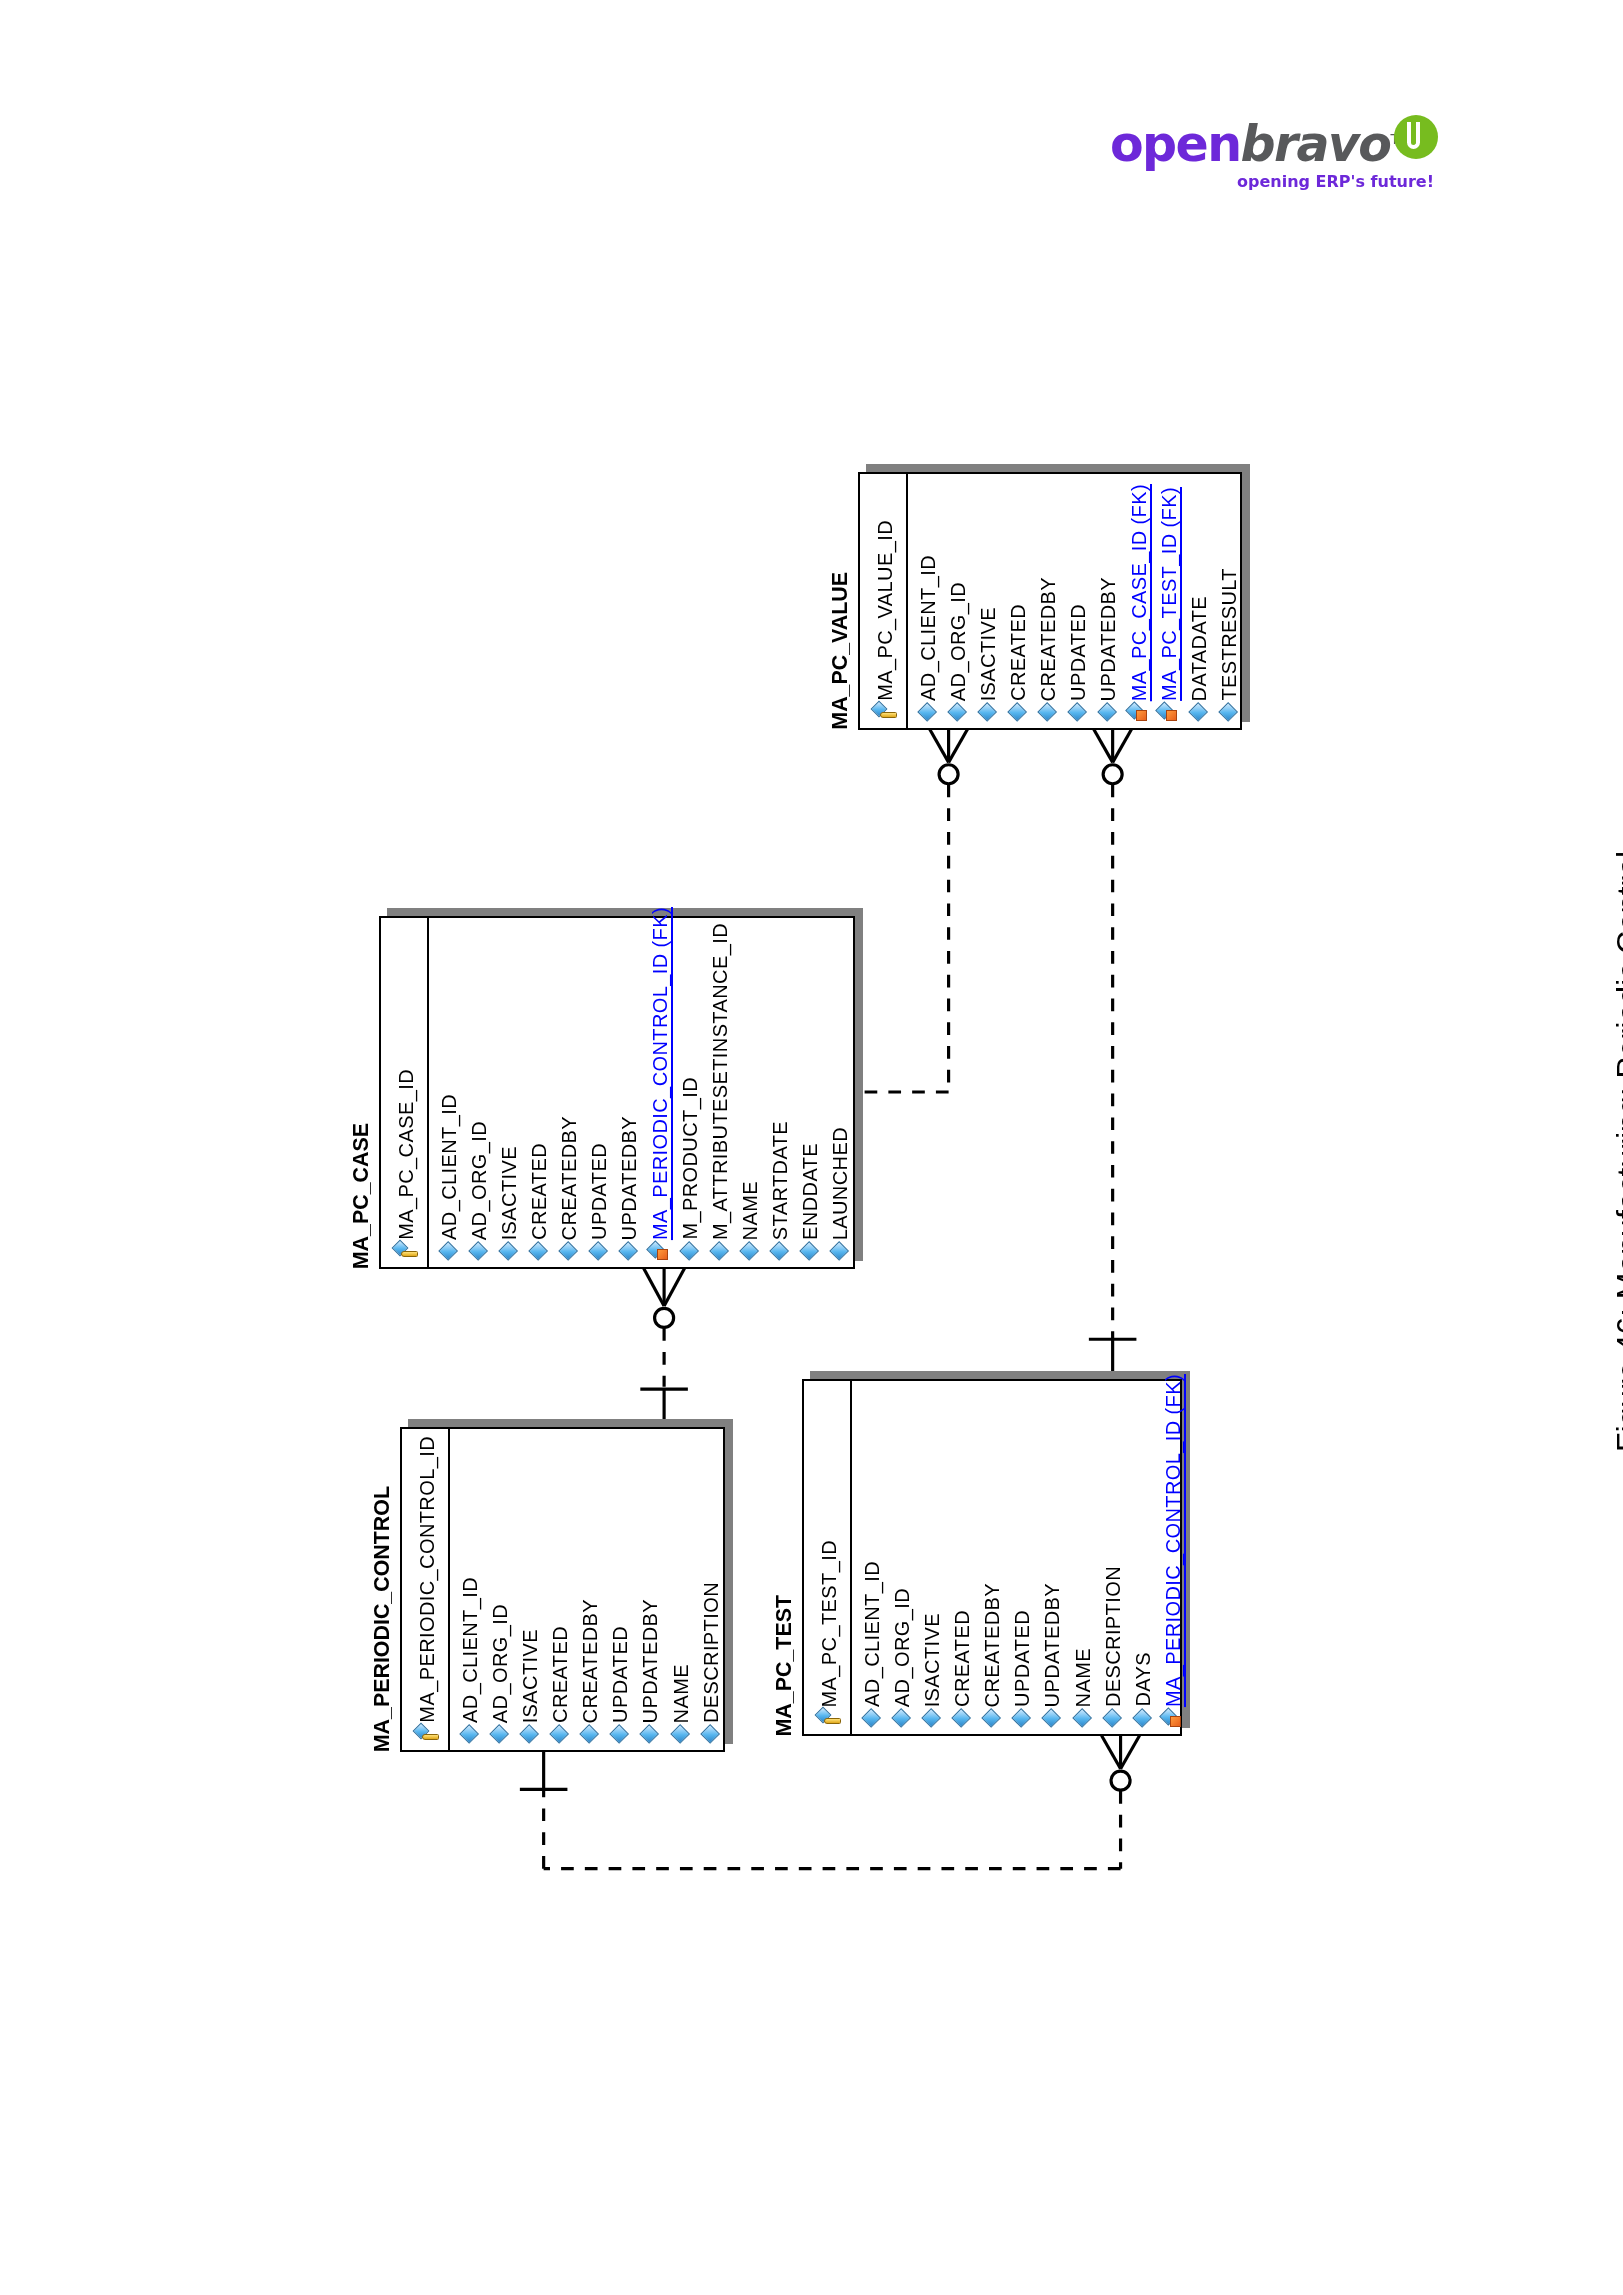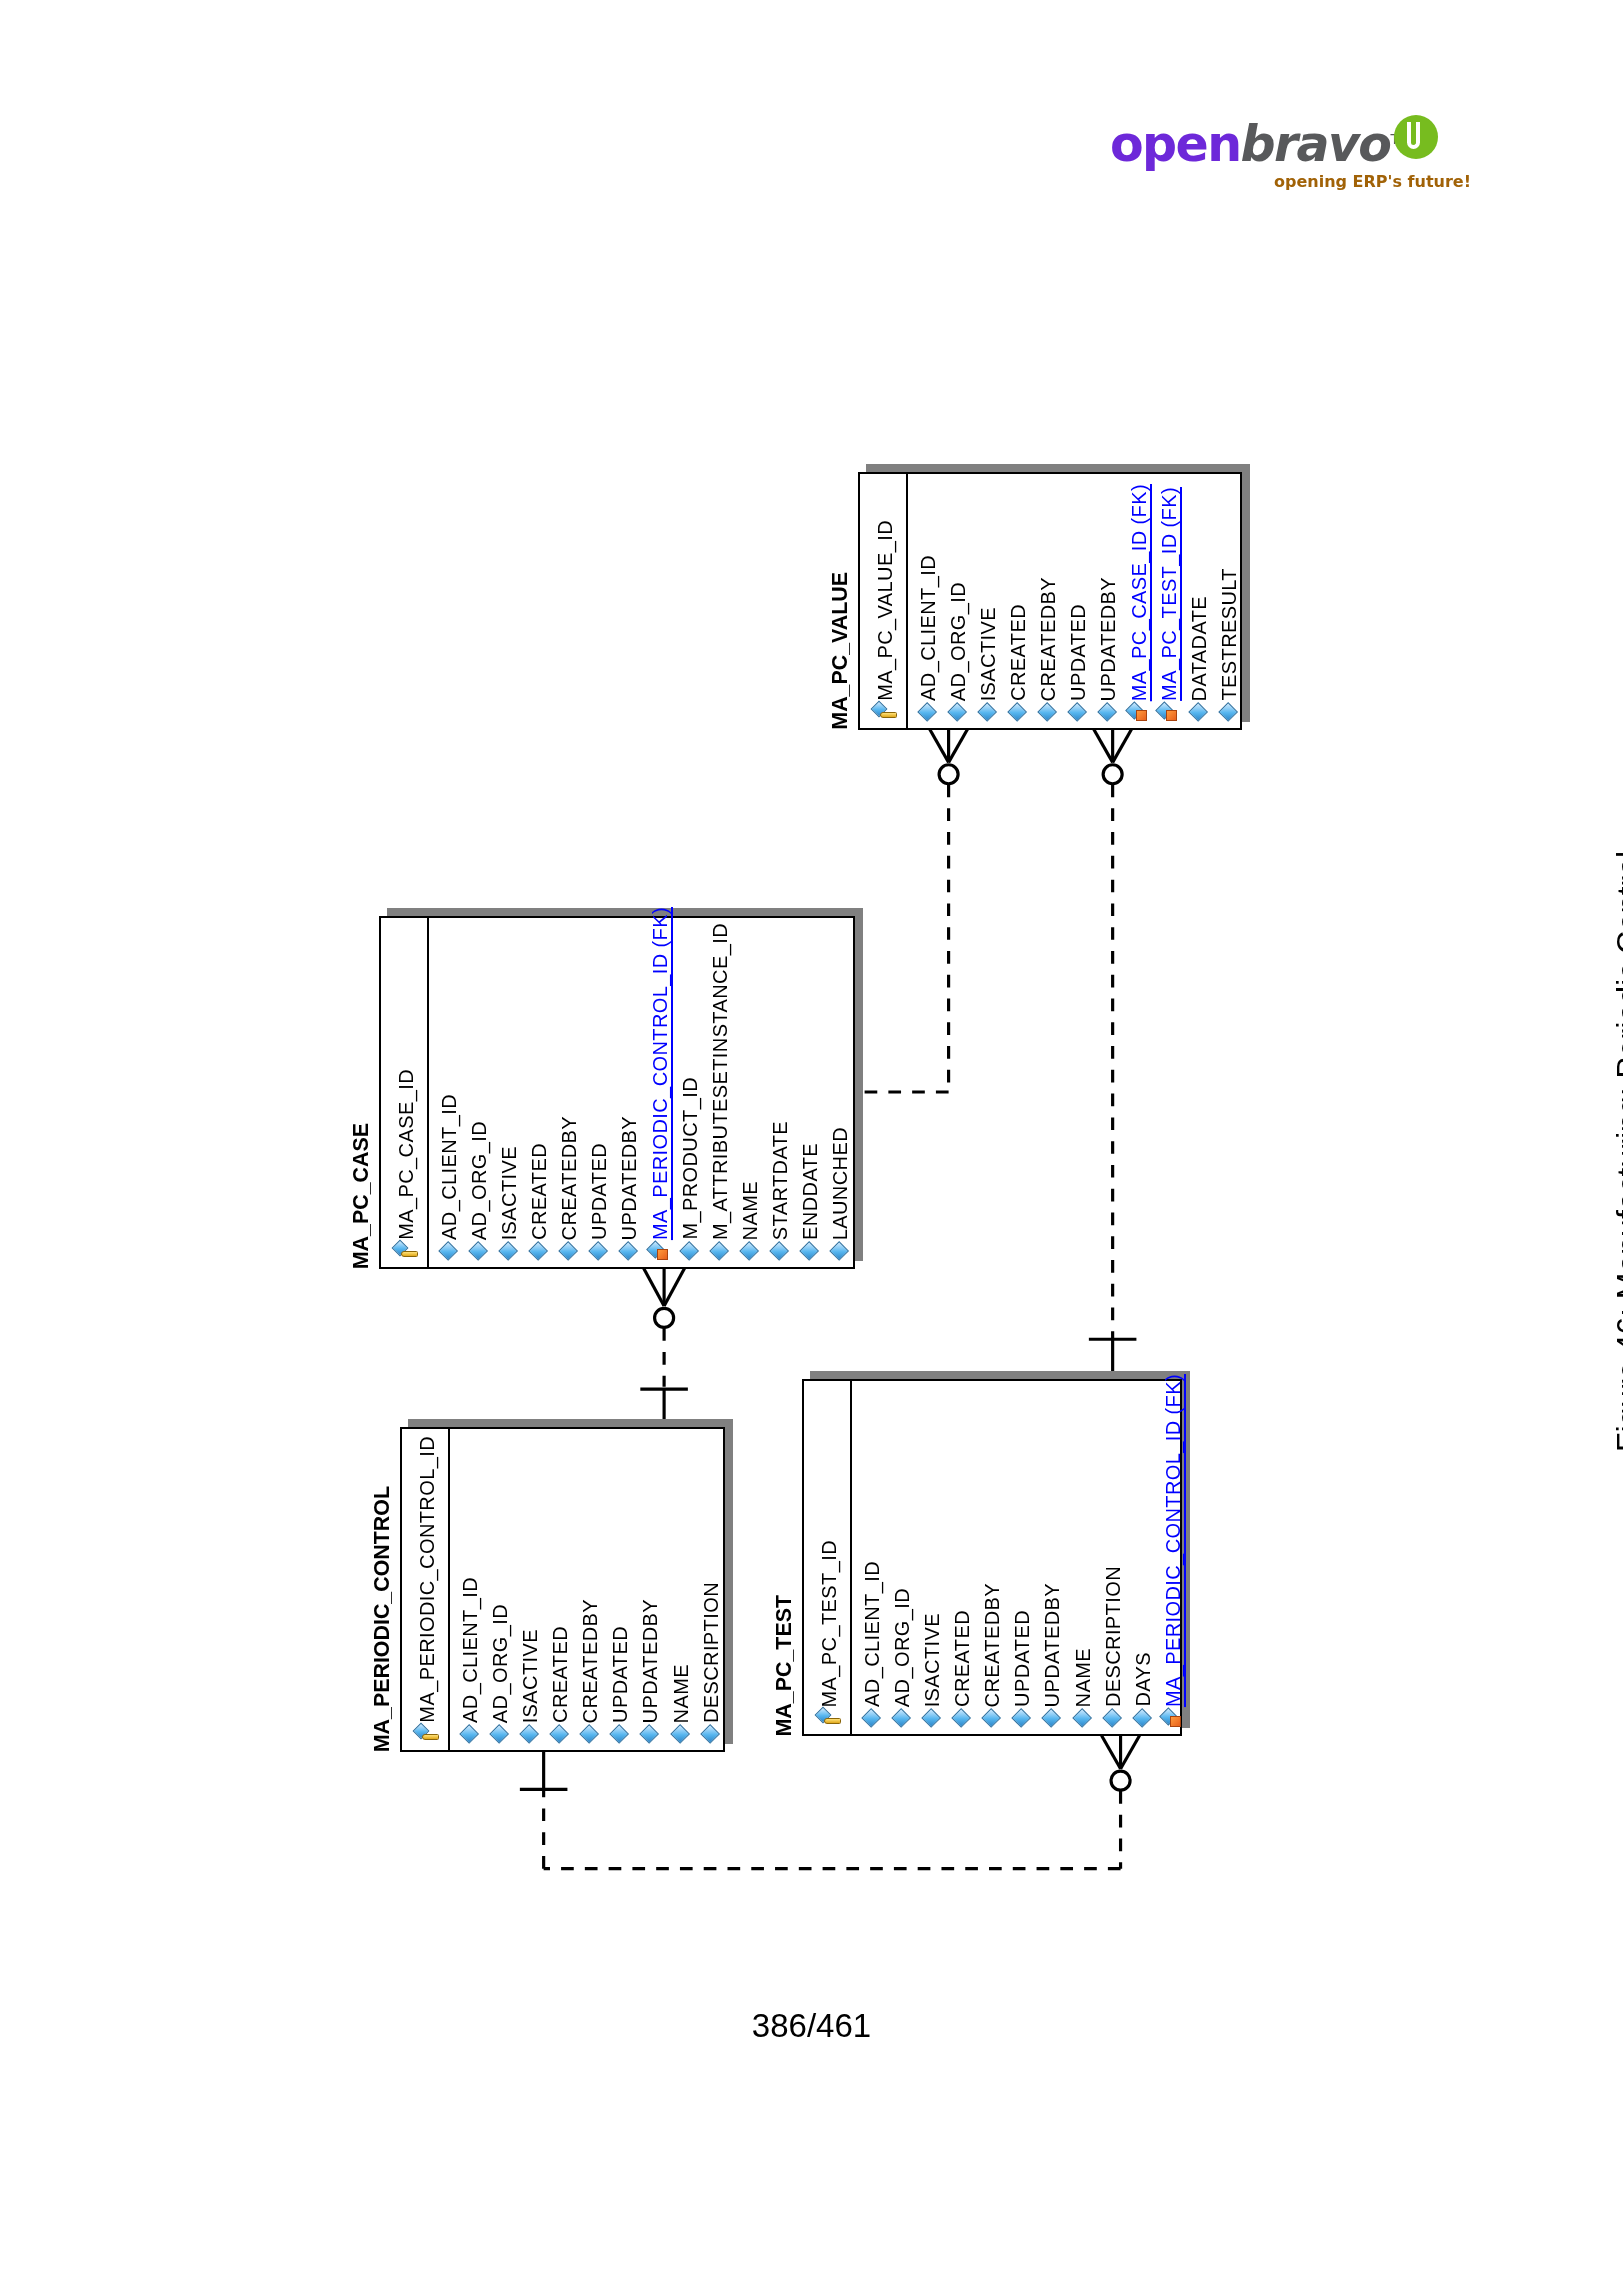--- a/index.html
+++ b/index.html
@@ -47,23 +47,22 @@
     font-weight: normal;
     letter-spacing: 0;
   }
   #logo .tagline {
     position: absolute;
     left: 127px;
     top: 57px;
     font-family: "DejaVu Sans", sans-serif;
     font-size: 16px;
     font-weight: bold;
-    color: #a16207;
+    color: #6d28d9;
     white-space: nowrap;
-    margin-left: 37px;
   }
   #logo .bmark {
     position: absolute;
     right: 4.8px;
     top: 0px;
     width: 44px;
     height: 44px;
     border-radius: 50%;
     background: #77bc1f;
   }
@@ -558,16 +557,15 @@
             <span class="ficon icon-fk"></span>
             <span class="flabel">MA_PERIODIC_CONTROL_ID (FK)</span>
           </div>
       </div>
     </div>
     <div class="entity-title" style="left:-30px; bottom:0px;">MA_PC_TEST</div>
   </div>
 
   <div id="figure-caption">Figure 46: Manufacturing: Periodic Control</div>
 
-  <div id="page-number">386/461</div>
 
 </div>
 
 
 </body></html>

